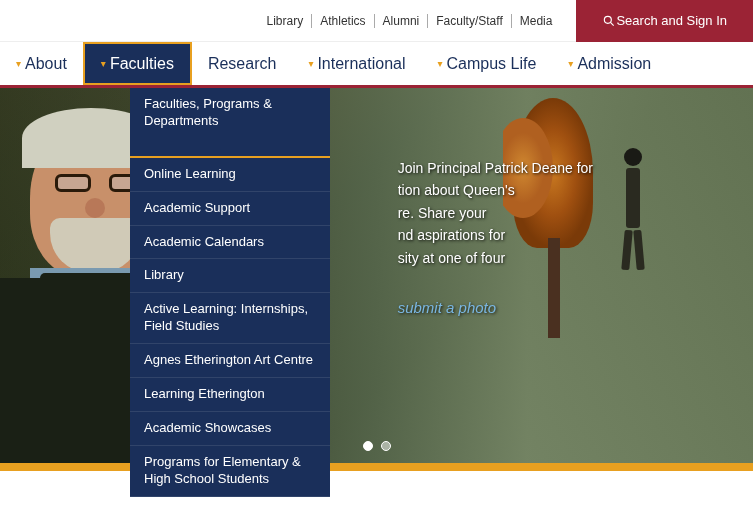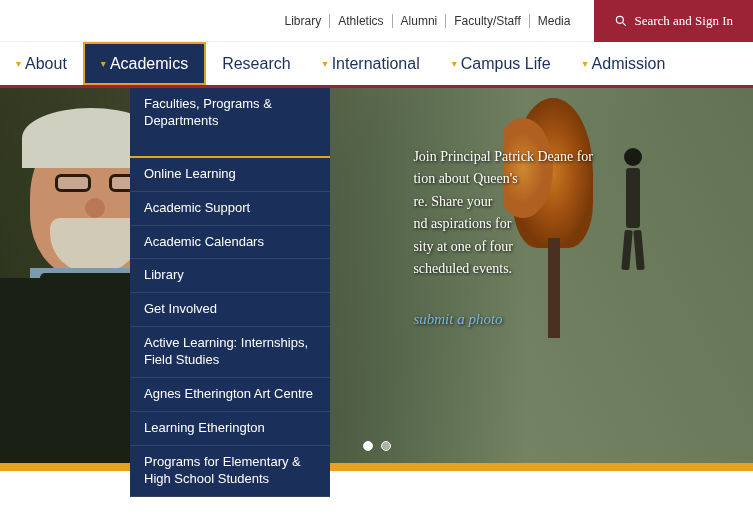--- a/index.html
+++ b/index.html
@@ -27,29 +27,27 @@
       text-decoration: none;
       padding: 0 8px;
       border-right: 1px solid #aaa;
       cursor: pointer;
     }
     .utility-link:last-child { border-right: none; }
     .search-signin-btn {
       background: #9b2335;
       color: #fff;
       border: none;
-      padding: 8px 20px;
+      padding: 8px 26px;
       font-size: 13px;
       cursor: pointer;
       display: flex;
       align-items: center;
-      gap: 6px;
       height: 42px;
       margin-left: 8px;
-      font-family: Liberation Serif, serif;
     }
     .search-icon-svg { width: 14px; height: 14px; fill: #fff; }
 
     
     .main-nav {
       background: #fff;
       display: flex;
       align-items: stretch;
       height: 46px;
       border-bottom: 3px solid #9b2335;
@@ -119,21 +117,20 @@
     .hero-text-overlay {
       position: absolute;
       right: 160px;
       top: 40%;
       transform: translateY(-50%);
       color: #fff;
       font-size: 15px;
       line-height: 1.5;
       text-shadow: 1px 1px 3px rgba(0,0,0,0.8);
       max-width: 280px;
-      font-family: Liberation Serif, serif;
     }
     .submit-photo-link {
       display: inline-block;
       color: #7ab6e0;
       font-style: italic;
       font-size: 15px;
       cursor: pointer;
       margin-top: 4px;
     }
 
@@ -181,21 +178,21 @@
   </button>
 </div>
 
 <nav class="main-nav">
   <a class="nav-item">
     <span class="caret">▾</span>
     <span>About</span>
   </a>
   <a class="nav-item active">
     <span class="caret">▾</span>
-    <span>Academics</span>
+    <span>Faculties</span>
   </a>
   <a class="nav-item">
     <span>Research</span>
   </a>
   <a class="nav-item">
     <span class="caret">▾</span>
     <span>International</span>
   </a>
   <a class="nav-item">
     <span class="caret">▾</span>
@@ -206,24 +203,24 @@
     <span>Admission</span>
   </a>
 </nav>
 
 <div class="dropdown-menu">
   <a class="dropdown-item">Faculties, Programs &amp; Departments</a>
   <a class="dropdown-item">Online Learning</a>
   <a class="dropdown-item">Academic Support</a>
   <a class="dropdown-item">Academic Calendars</a>
   <a class="dropdown-item">Library</a>
-  <a class="dropdown-item">Get Involved</a>
   <a class="dropdown-item">Active Learning: Internships, Field Studies</a>
   <a class="dropdown-item">Agnes Etherington Art Centre</a>
   <a class="dropdown-item">Learning Etherington</a>
+  <a class="dropdown-item">Academic Showcases</a>
   <a class="dropdown-item">Programs for Elementary &amp; High School Students</a>
 
 </div>
 
 <div class="hero">
 
   <div class="hero-bg"></div>
 
   <div style="position:absolute;top:0;left:0;width:100%;height:100%;background:linear-gradient(to right, #2a3520 0%, #3a4530 25%, #5a6a50 50%, #7a8a6a 70%, #6a7a5a 100%);opacity:0.85;"></div>
 
@@ -265,21 +262,20 @@
     <div style="position:absolute;left:40px;top:185px;width:110px;height:190px;background:#1a2015;border-radius:5px 5px 0 0;"></div>
   </div>
 
   <div class="hero-text-overlay">
     <div style="font-size:14px;line-height:1.6;text-shadow:1px 1px 3px rgba(0,0,0,0.9);">
       <span>Join Principal Patrick Deane for</span><br>
       <span>tion about Queen's</span><br>
       <span>re. Share your</span><br>
       <span>nd aspirations for</span><br>
       <span>sity at one of four</span><br>
-      <span>scheduled events.</span>
     </div>
     <div style="margin-top:24px;">
       <a class="submit-photo-link">submit a photo</a>
     </div>
   </div>
 
   <div class="hero-dots">
     <div class="dot active"></div>
     <div class="dot"></div>
   </div>

